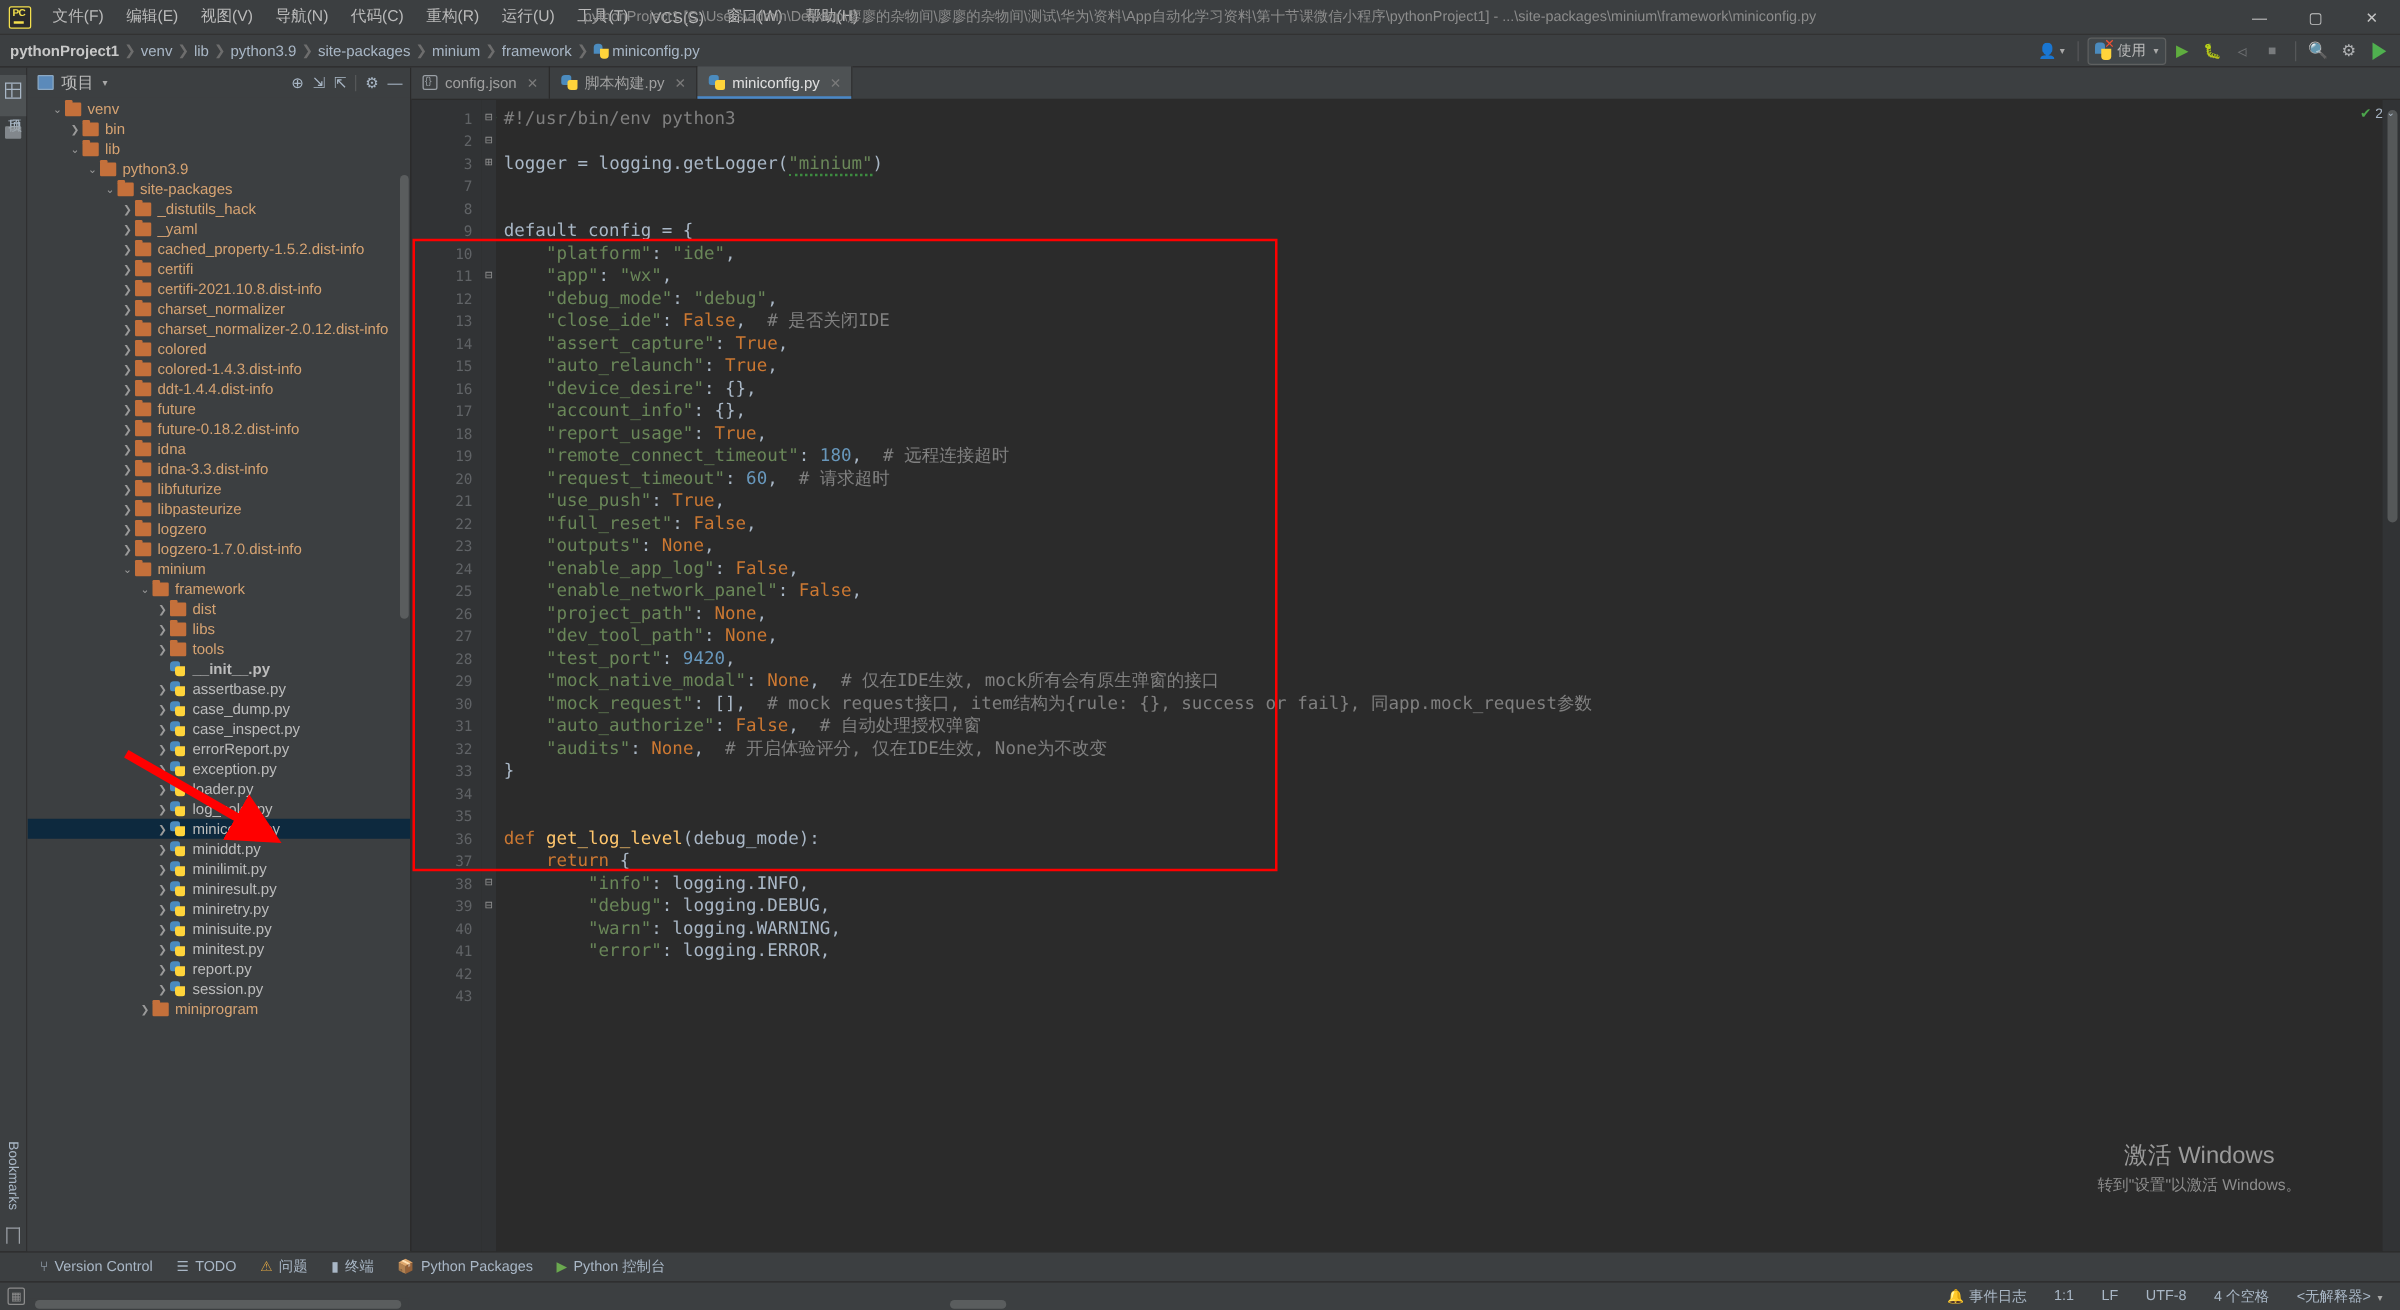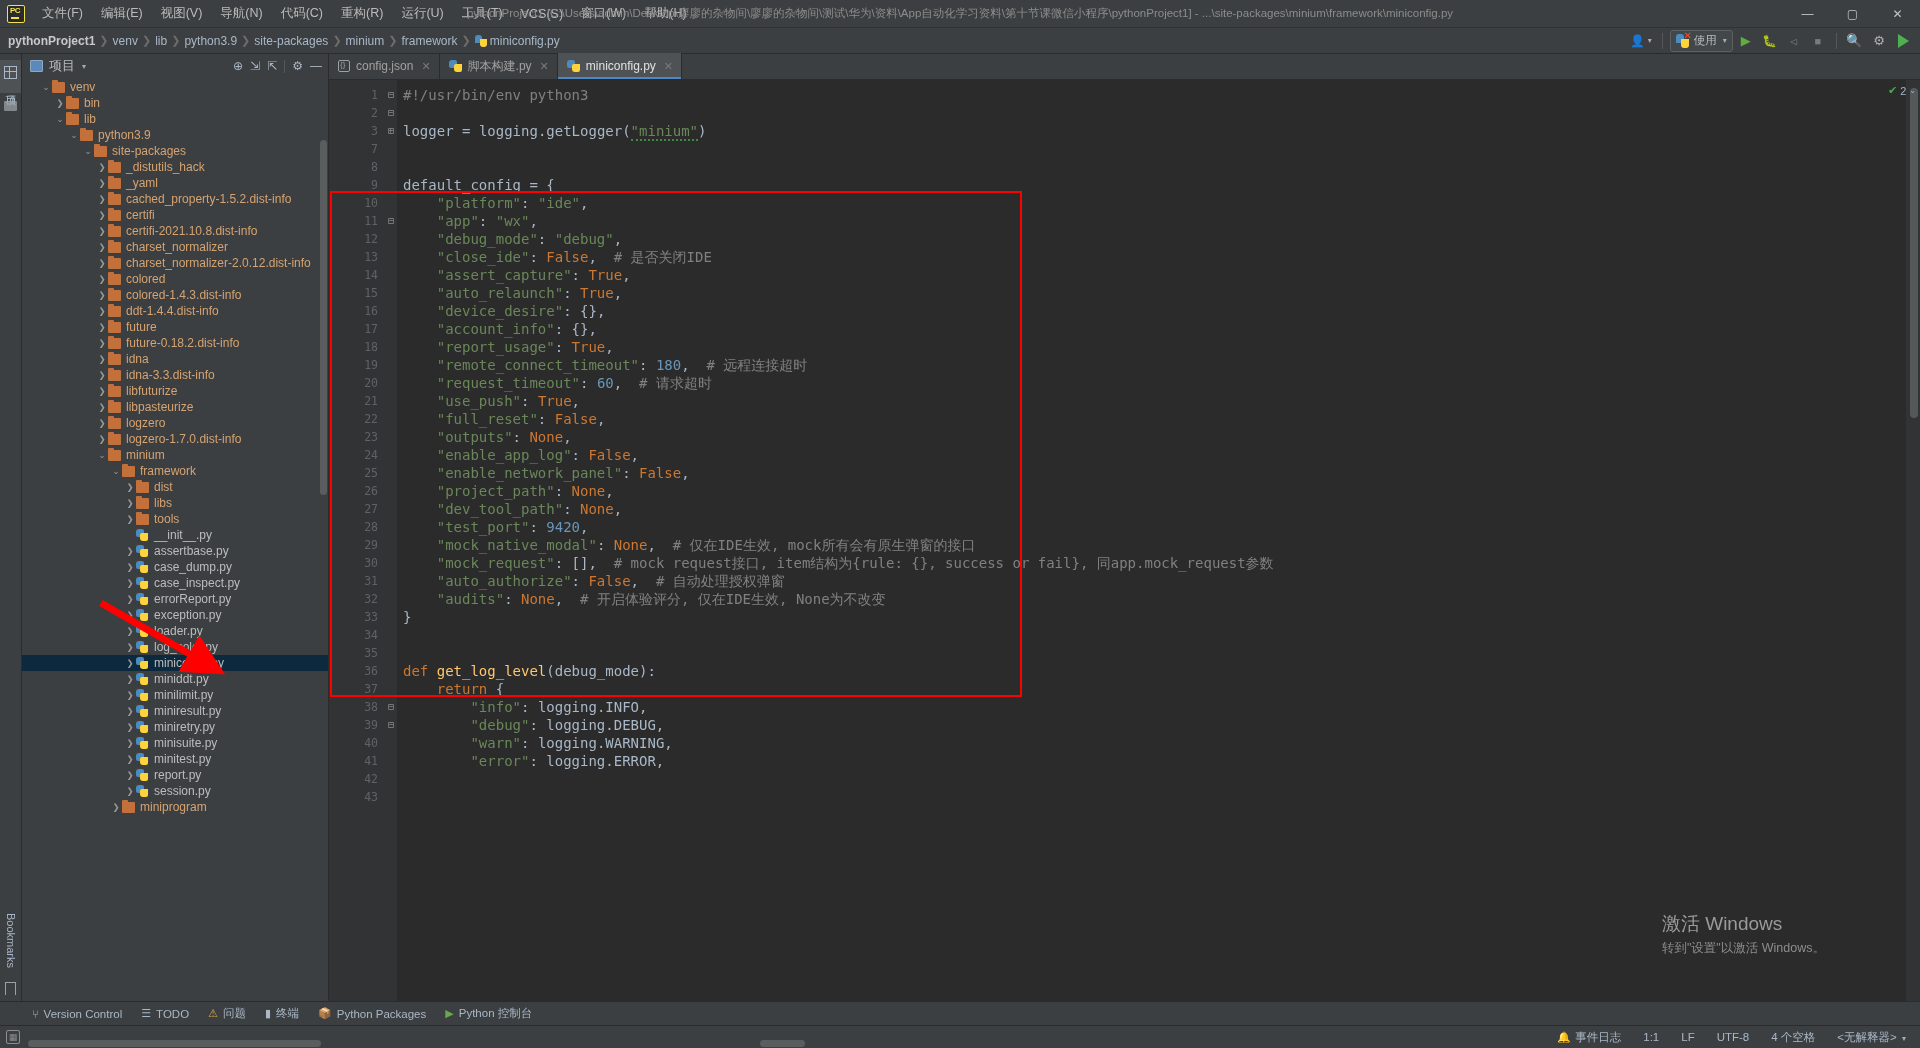--- a/index.html
+++ b/index.html
@@ -269,21 +269,21 @@
   }
   .inspect-badge {
     position: absolute; right: 4px; top: 4px; display: flex; align-items: center; gap: 3px;
     font-size: 11px; color: #a9b7c6; z-index: 12;
   }
   .insp-check { color: #4ca64c; font-size: 11px; }
   .insp-caret { color: #a9b7c6; font-size: 8px; }
 
   
   .watermark {
-    position: absolute; right: 95px; bottom: 44px; color: #7d7d7d; z-index: 5; text-align: left;
+    position: absolute; right: 79px; bottom: 44px; color: #7d7d7d; z-index: 5; text-align: center;
     pointer-events: none;
   }
   .wm-l1 { font-size: 19px; color: #9a9a9a; margin-bottom: 3px; }
   .wm-l2 { font-size: 12.5px; color: #8d8d8d; }
 
   
   .bottom-strip {
     height: 24px; flex: 0 0 24px; background: #3c3f41; display: flex; align-items: center;
     border-top: 1px solid #2b2b2b; padding-left: 24px; gap: 3px;
   }
@@ -569,21 +569,21 @@
           <div class="tnode folder-label" style="padding-left: 102px;">
             <span class="arrow">❯</span>
             <span class="ficon folder"></span>
             <span class="tlabel">libs</span>
           </div>
           <div class="tnode folder-label" style="padding-left: 102px;">
             <span class="arrow">❯</span>
             <span class="ficon folder"></span>
             <span class="tlabel">tools</span>
           </div>
-          <div class="tnode pyfile-label" style="padding-left: 102px;">
+          <div class="tnode pyfile-label" style="padding-left: 102px; font-weight: bold;">
             <span class="arrow empty"></span>
             <span class="ficon pyfile"></span>
             <span class="tlabel">__init__.py</span>
           </div>
           <div class="tnode pyfile-label" style="padding-left: 102px;">
             <span class="arrow">❯</span>
             <span class="ficon pyfile"></span>
             <span class="tlabel">assertbase.py</span>
           </div>
           <div class="tnode pyfile-label" style="padding-left: 102px;">

